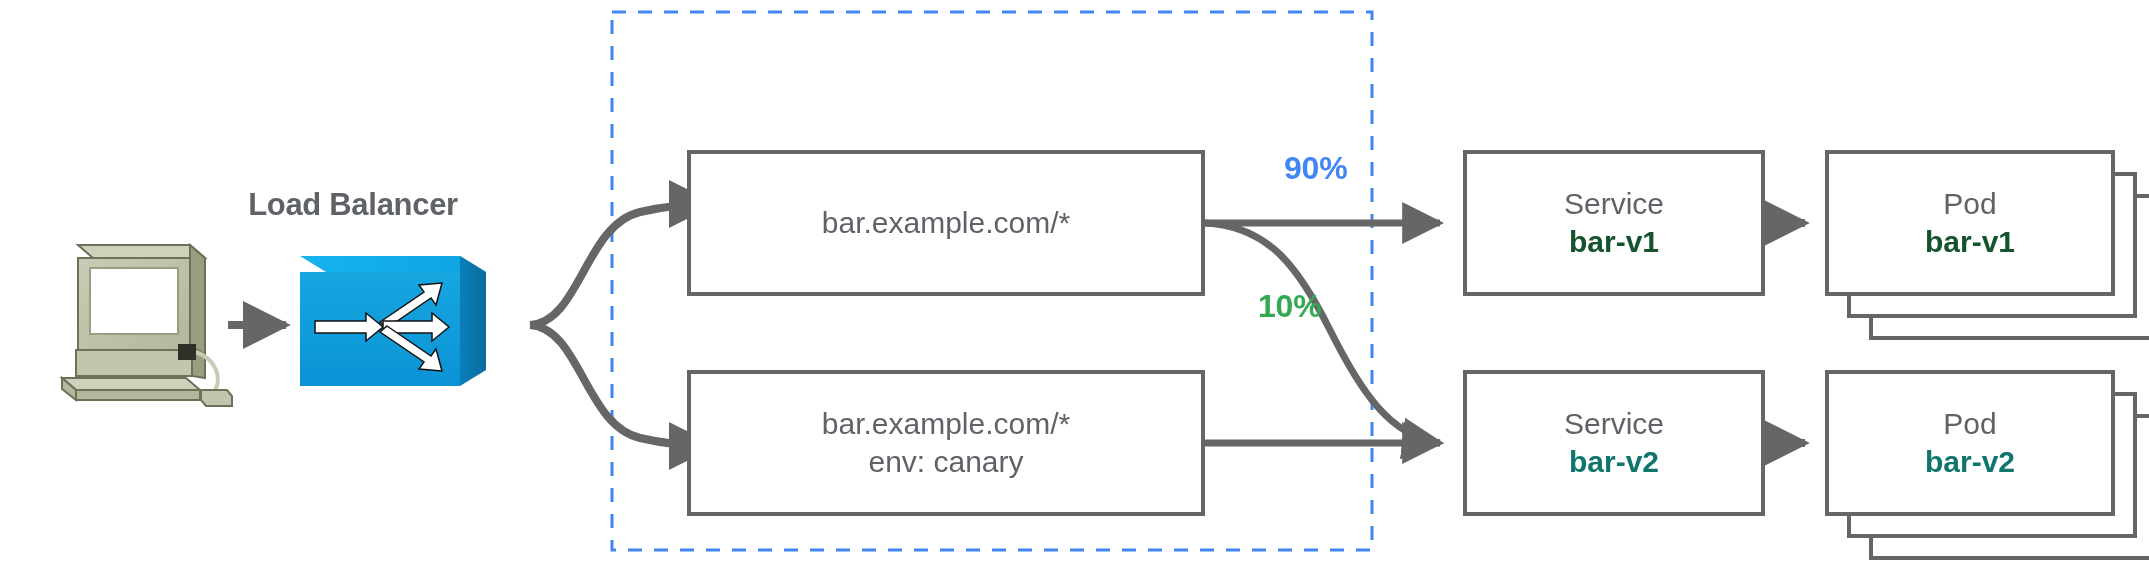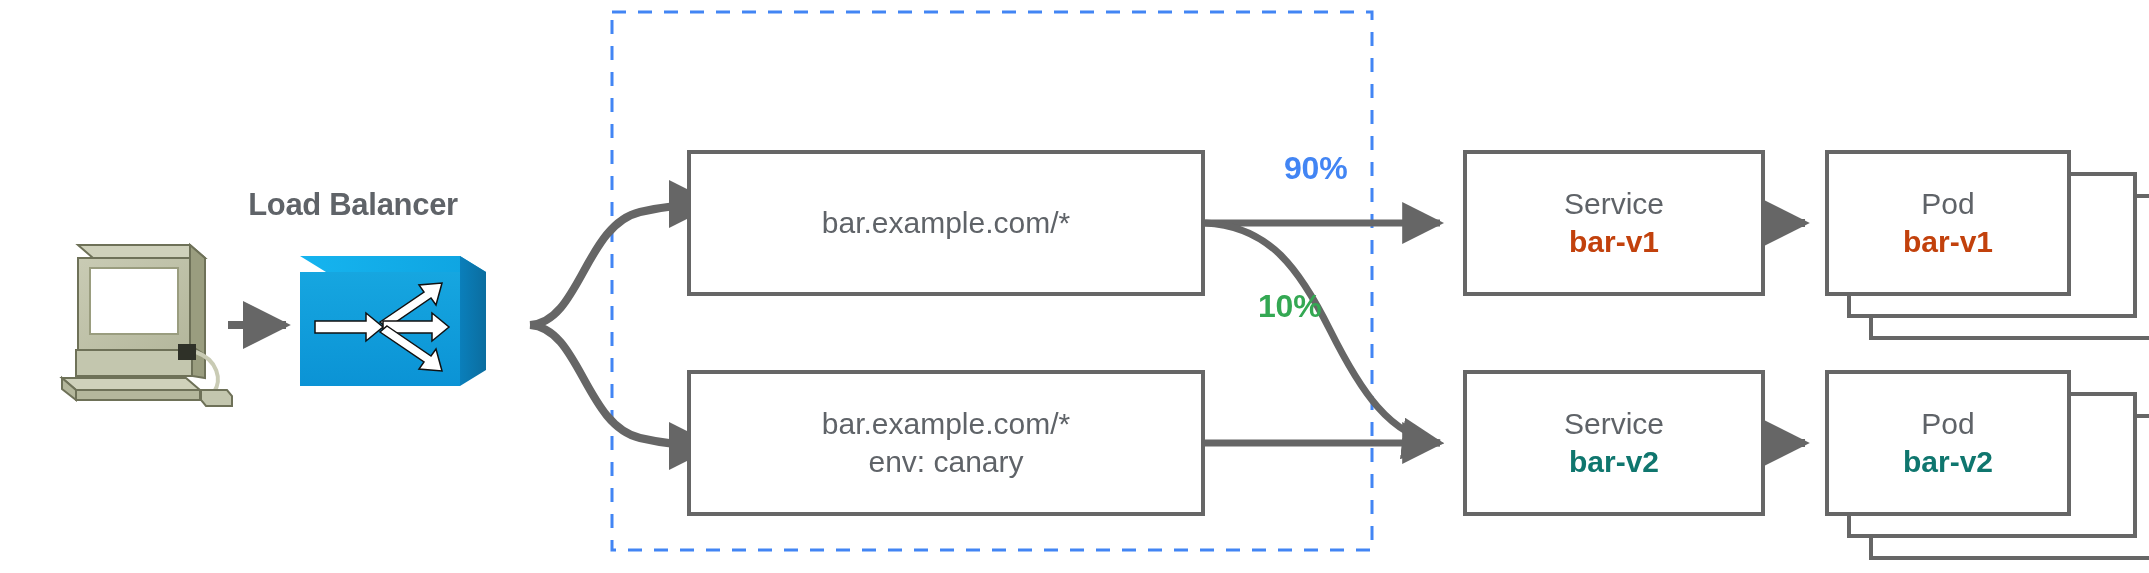--- a/index.html
+++ b/index.html
@@ -62,21 +62,21 @@
     display: flex;
     flex-direction: column;
     align-items: center;
     justify-content: center;
     color: #5f6368;
     font-size: 30px;
     line-height: 1.28;
     text-align: center;
   }
   .node-box .line2 { font-weight: bold; }
-  .blue-text  { color: #c2410c; }
+  .blue-text  { color: #14532d; }
   .green-text { color: #0f766e; }
 
   .route-box-top {
     left: 687px; top: 150px; width: 518px; height: 146px;
   }
   .route-box-bottom {
     left: 687px; top: 370px; width: 518px; height: 146px;
   }
   .service-box-top {
     left: 1463px; top: 150px; width: 302px; height: 146px;
@@ -89,21 +89,21 @@
   .pod-stack { position: absolute; }
   .pod-stack .pod-card {
     position: absolute;
     box-sizing: border-box;
     background: #ffffff;
     border: 4px solid #666666;
   }
   .pod-stack .pod-card.back2 { left: 44px; top: 44px; width: 290px; height: 146px; }
   .pod-stack .pod-card.back1 { left: 22px; top: 22px; width: 290px; height: 146px; }
   .pod-stack .pod-card.front {
-    left: 0; top: 0; width: 246px; height: 146px;
+    left: 0; top: 0; width: 290px; height: 146px;
     display: flex; flex-direction: column;
     align-items: center; justify-content: center;
     color: #5f6368; font-size: 30px; line-height: 1.28; text-align: center;
   }
   .pod-stack .pod-card.front .line2 { font-weight: bold; }
 
   .pod-stack-top    { left: 1825px; top: 150px; width: 340px; height: 196px; }
   .pod-stack-bottom { left: 1825px; top: 370px; width: 340px; height: 196px; }
 
   

